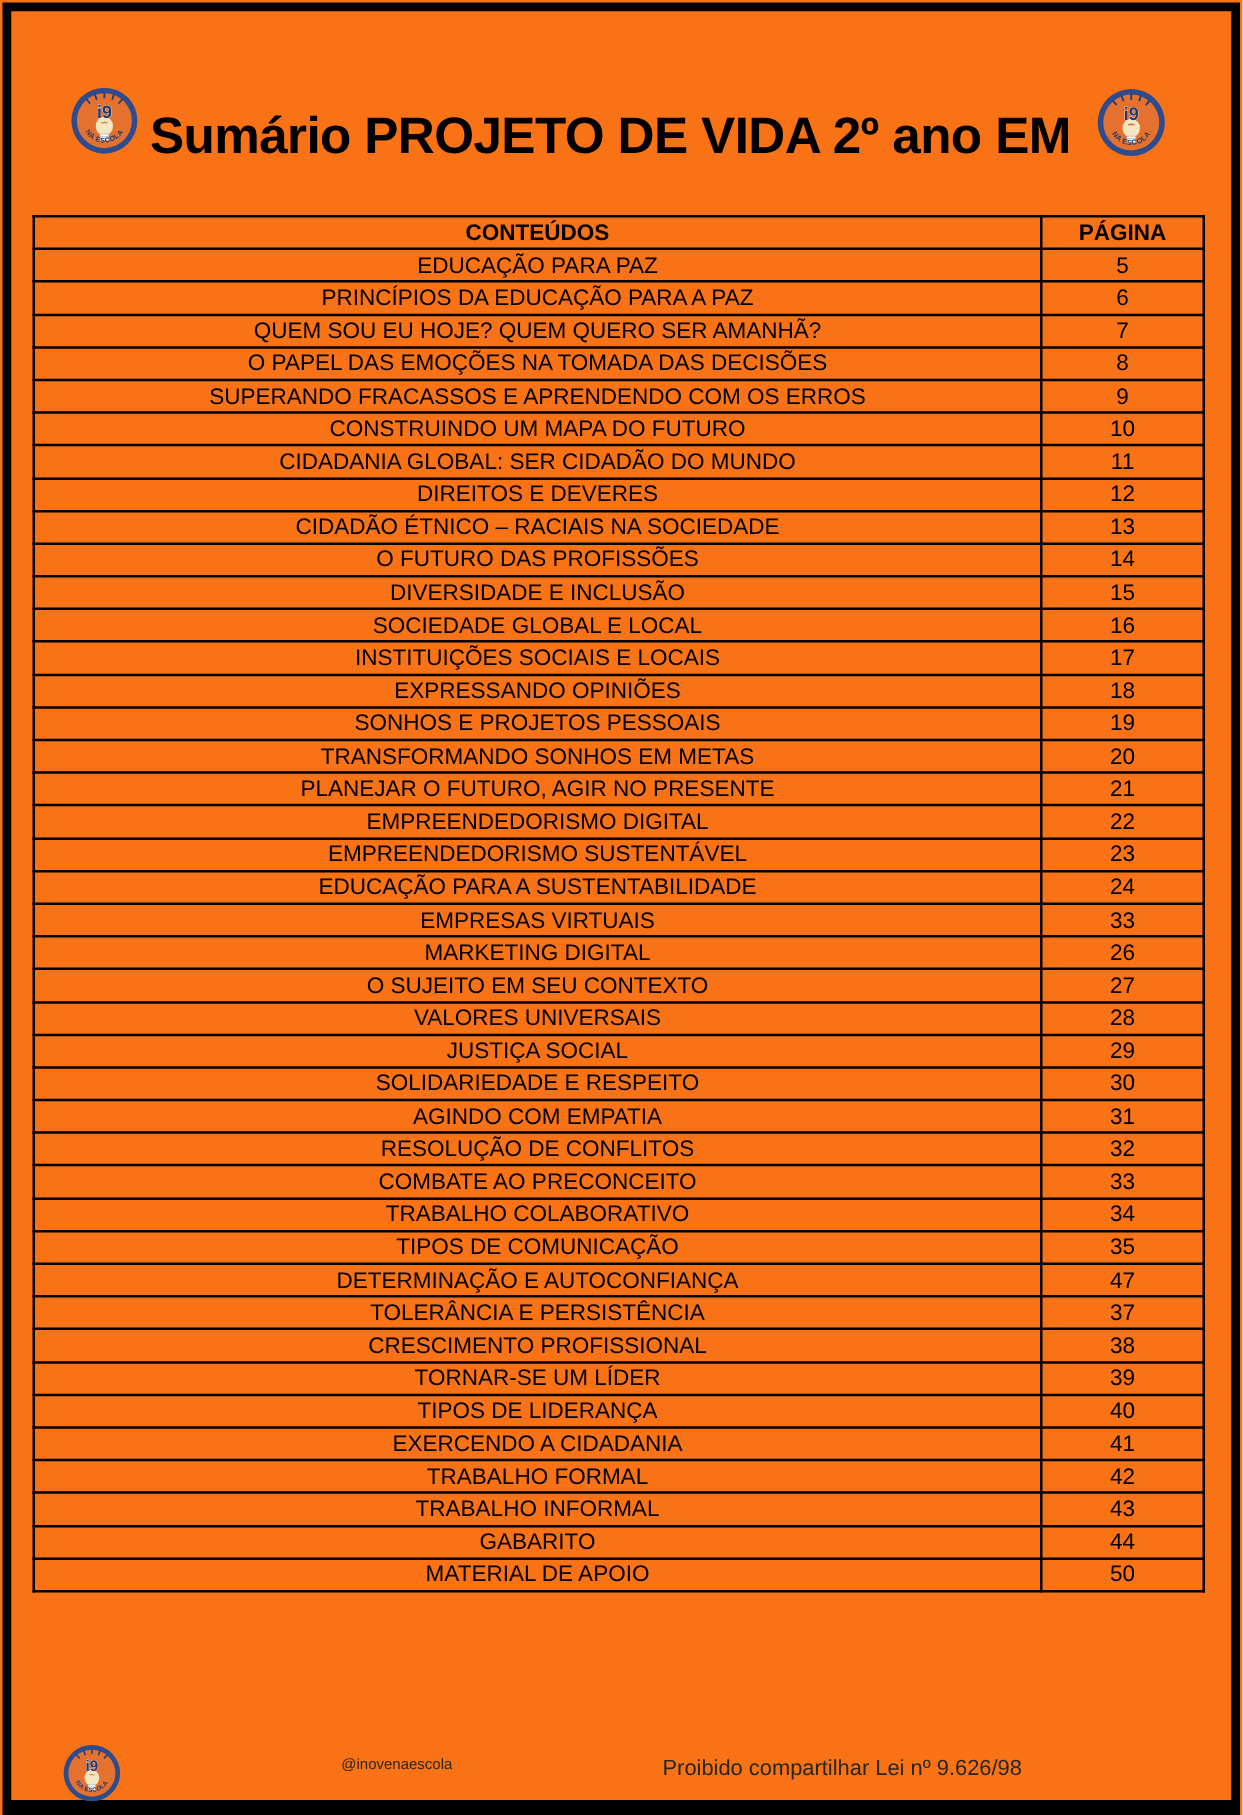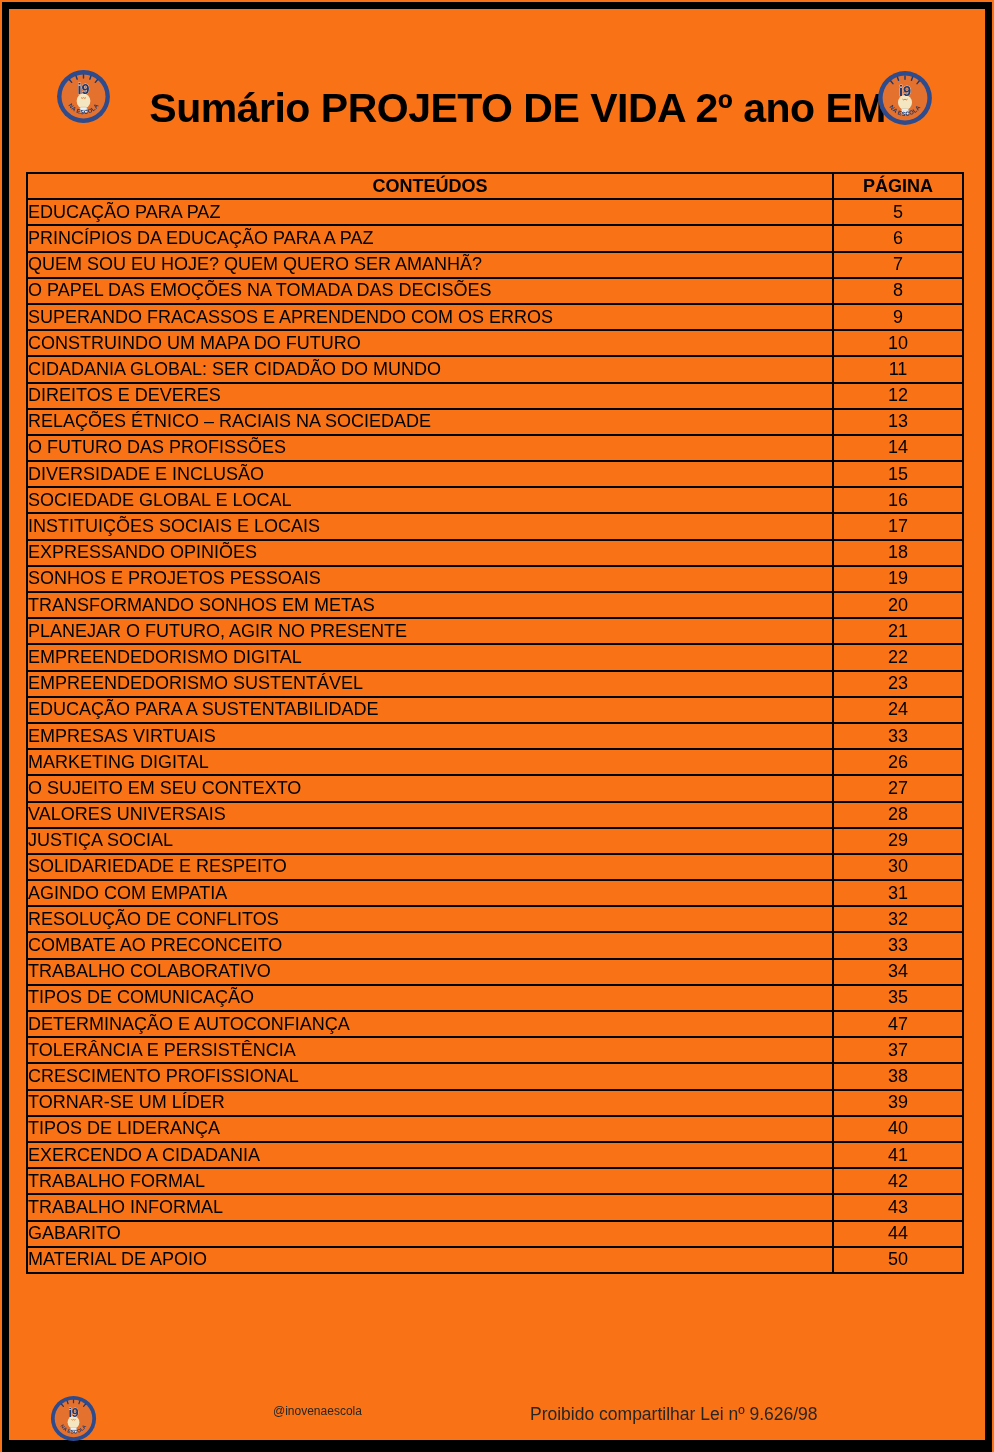--- a/index.html
+++ b/index.html
@@ -17,21 +17,21 @@
     pointer-events:none;
   }
   
   .logo{position:absolute;line-height:0;}
   .logo svg{display:block;}
   .logo-left{left:56px;top:69px;width:55px;height:55px;}
   .logo-right{left:877px;top:70px;width:56px;height:56px;}
   .logo-footer{left:50px;top:1395px;width:47px;height:47px;}
   .doc-title{
     position:absolute;left:120px;right:108px;top:83px;
-    text-align:right;
+    text-align:left;
     font-size:41px;font-weight:bold;color:#000;
     letter-spacing:-0.5px;
     line-height:50px;
     white-space:nowrap;
   }
   
   table.toc{
     position:absolute;left:26px;top:172px;
     width:936px;
     border-collapse:collapse;
@@ -40,21 +40,21 @@
   table.toc th, table.toc td{
     border:2px solid #000;
     font-size:18px;
     color:#000;
     height:24.2px;
     padding:0;
     overflow:hidden;
     white-space:nowrap;
   }
   table.toc th{font-weight:bold;text-align:center;}
-  td.c-content{text-align:left;padding-left:9px;}
+  td.c-content{text-align:center;padding-left:9px;}
   td.c-page, th.h-page{text-align:center;}
   col.col-content{width:806px;}
   col.col-page{width:130px;}
   
   .footer-handle{
     position:absolute;left:273px;top:1404px;
     font-size:12px;color:#262626;
   }
   .footer-notice{
     position:absolute;left:530px;top:1404px;
@@ -153,21 +153,21 @@
         </tr>
         <tr>
           <td class="c-content">CIDADANIA GLOBAL: SER CIDADÃO DO MUNDO</td>
           <td class="c-page">11</td>
         </tr>
         <tr>
           <td class="c-content">DIREITOS E DEVERES</td>
           <td class="c-page">12</td>
         </tr>
         <tr>
-          <td class="c-content">RELAÇÕES ÉTNICO – RACIAIS NA SOCIEDADE</td>
+          <td class="c-content">CIDADÃO ÉTNICO – RACIAIS NA SOCIEDADE</td>
           <td class="c-page">13</td>
         </tr>
         <tr>
           <td class="c-content">O FUTURO DAS PROFISSÕES</td>
           <td class="c-page">14</td>
         </tr>
         <tr>
           <td class="c-content">DIVERSIDADE E INCLUSÃO</td>
           <td class="c-page">15</td>
         </tr>

